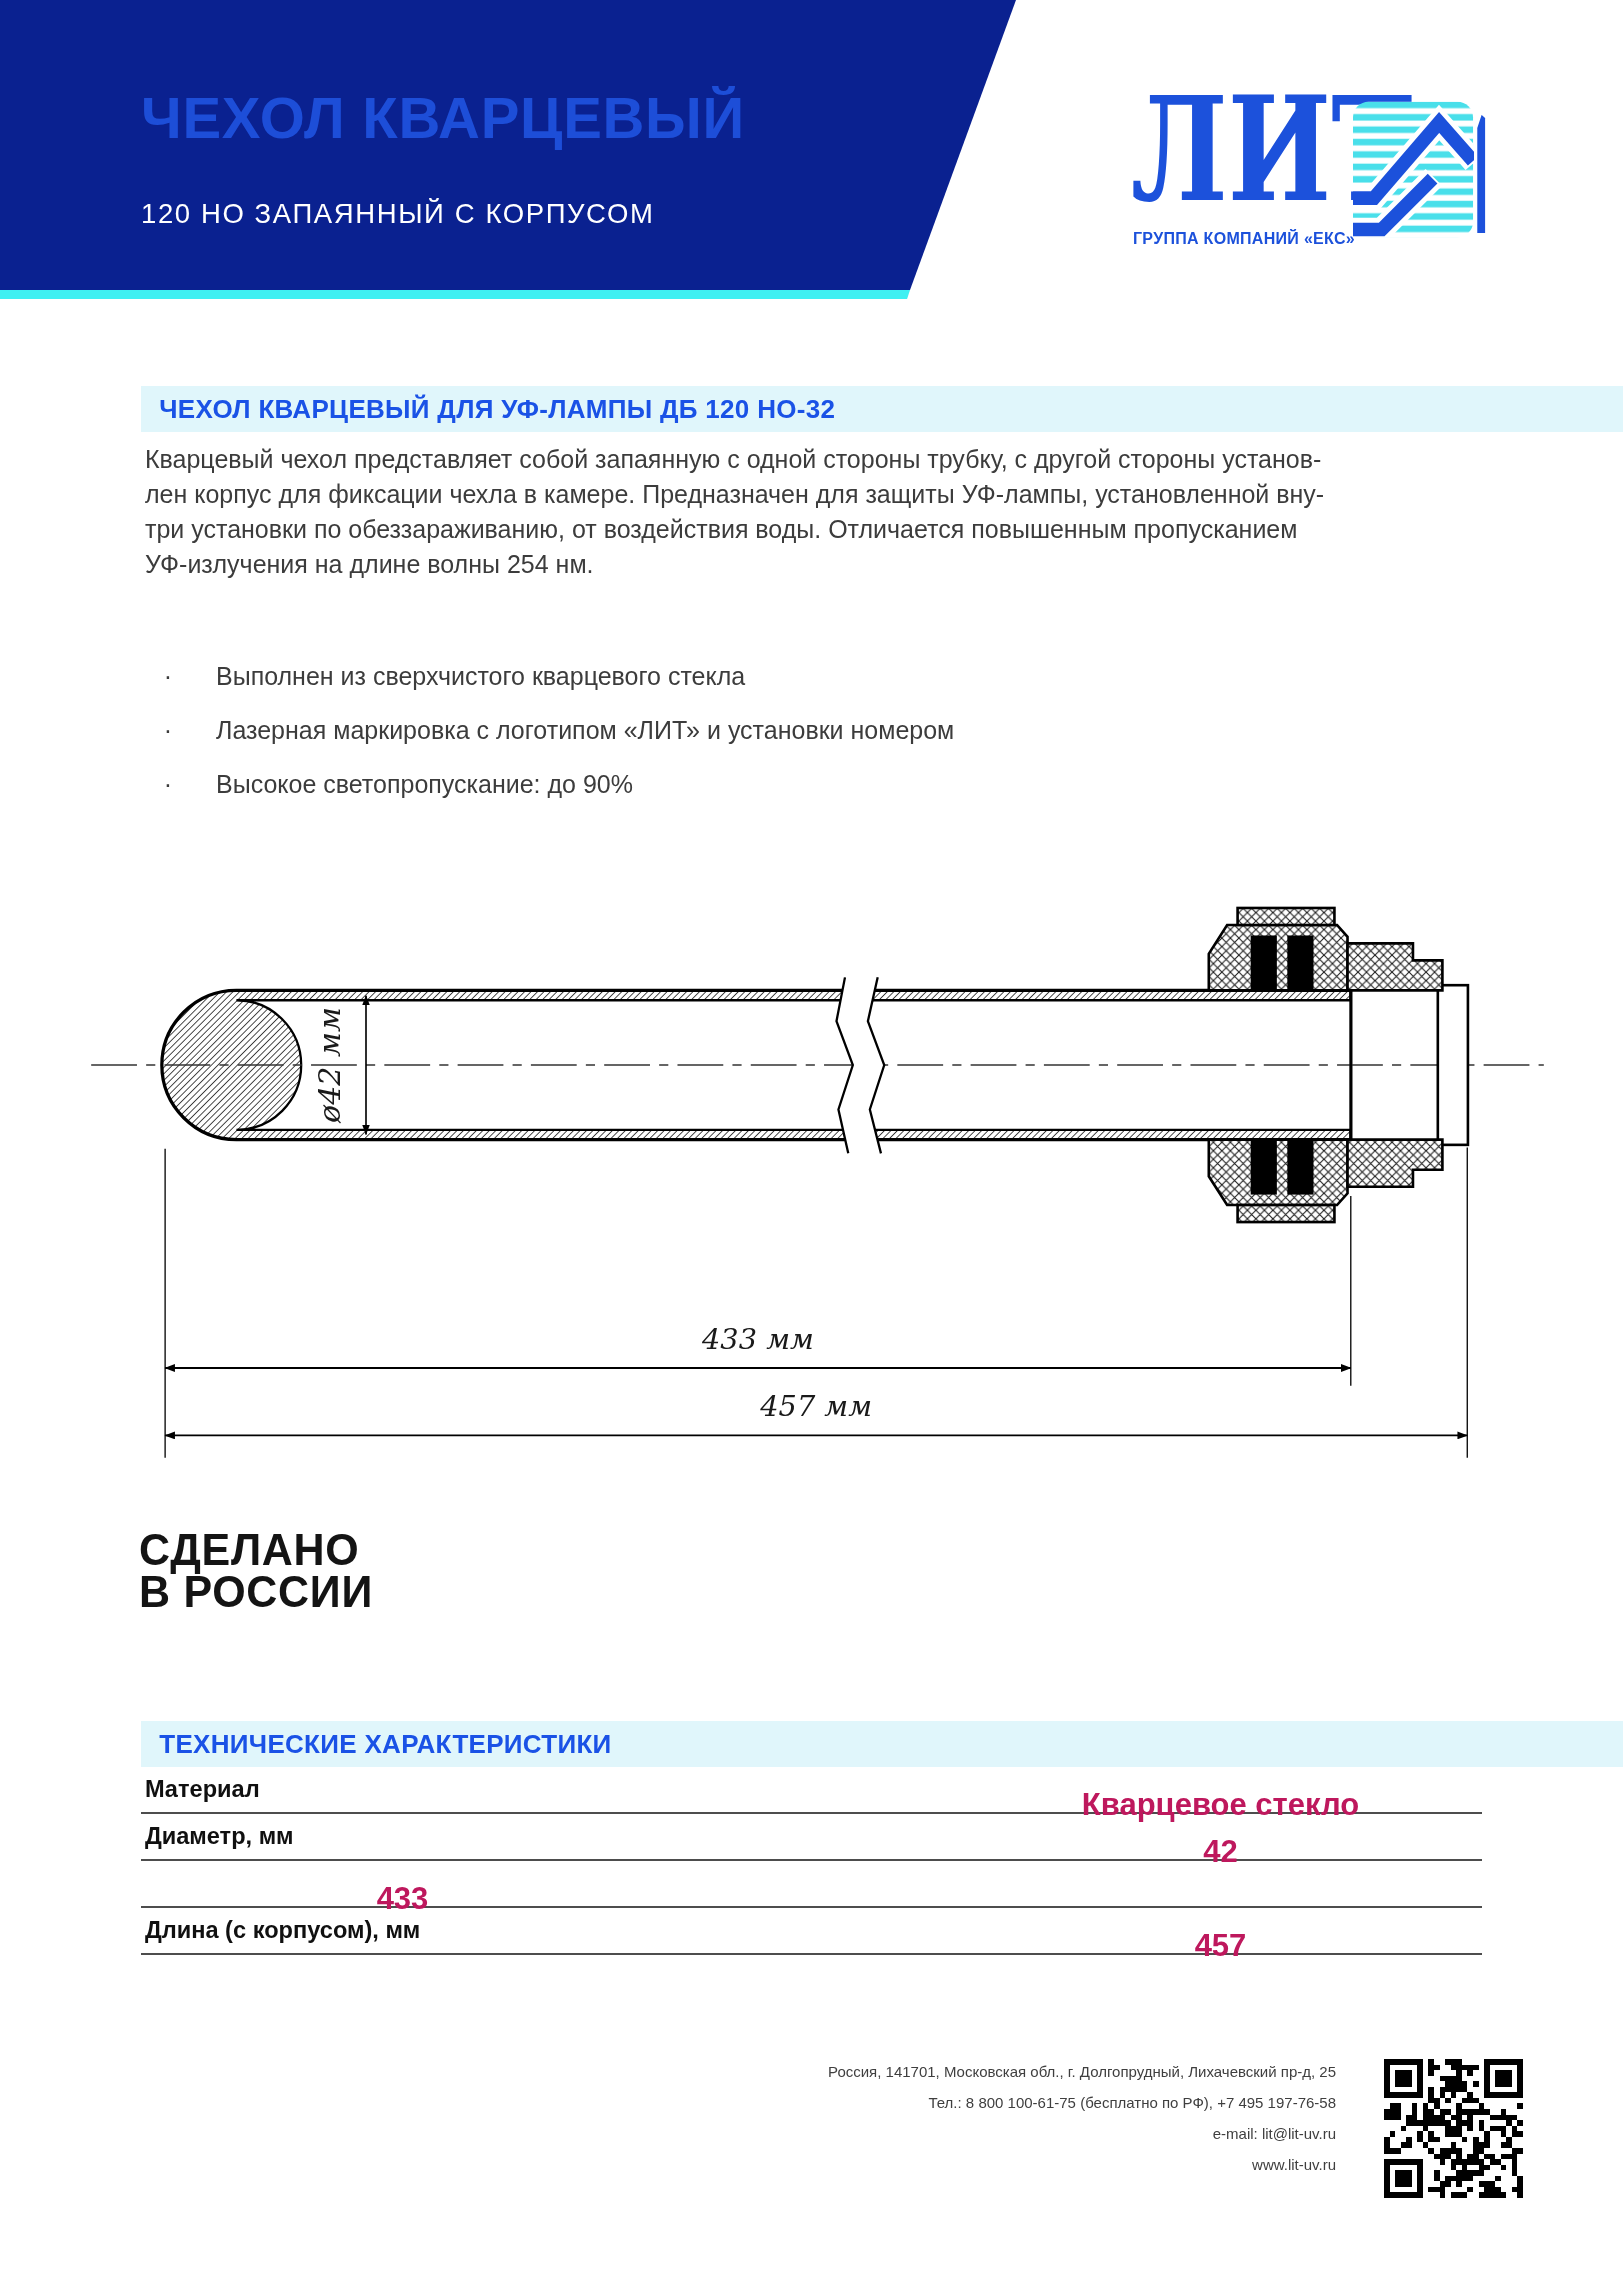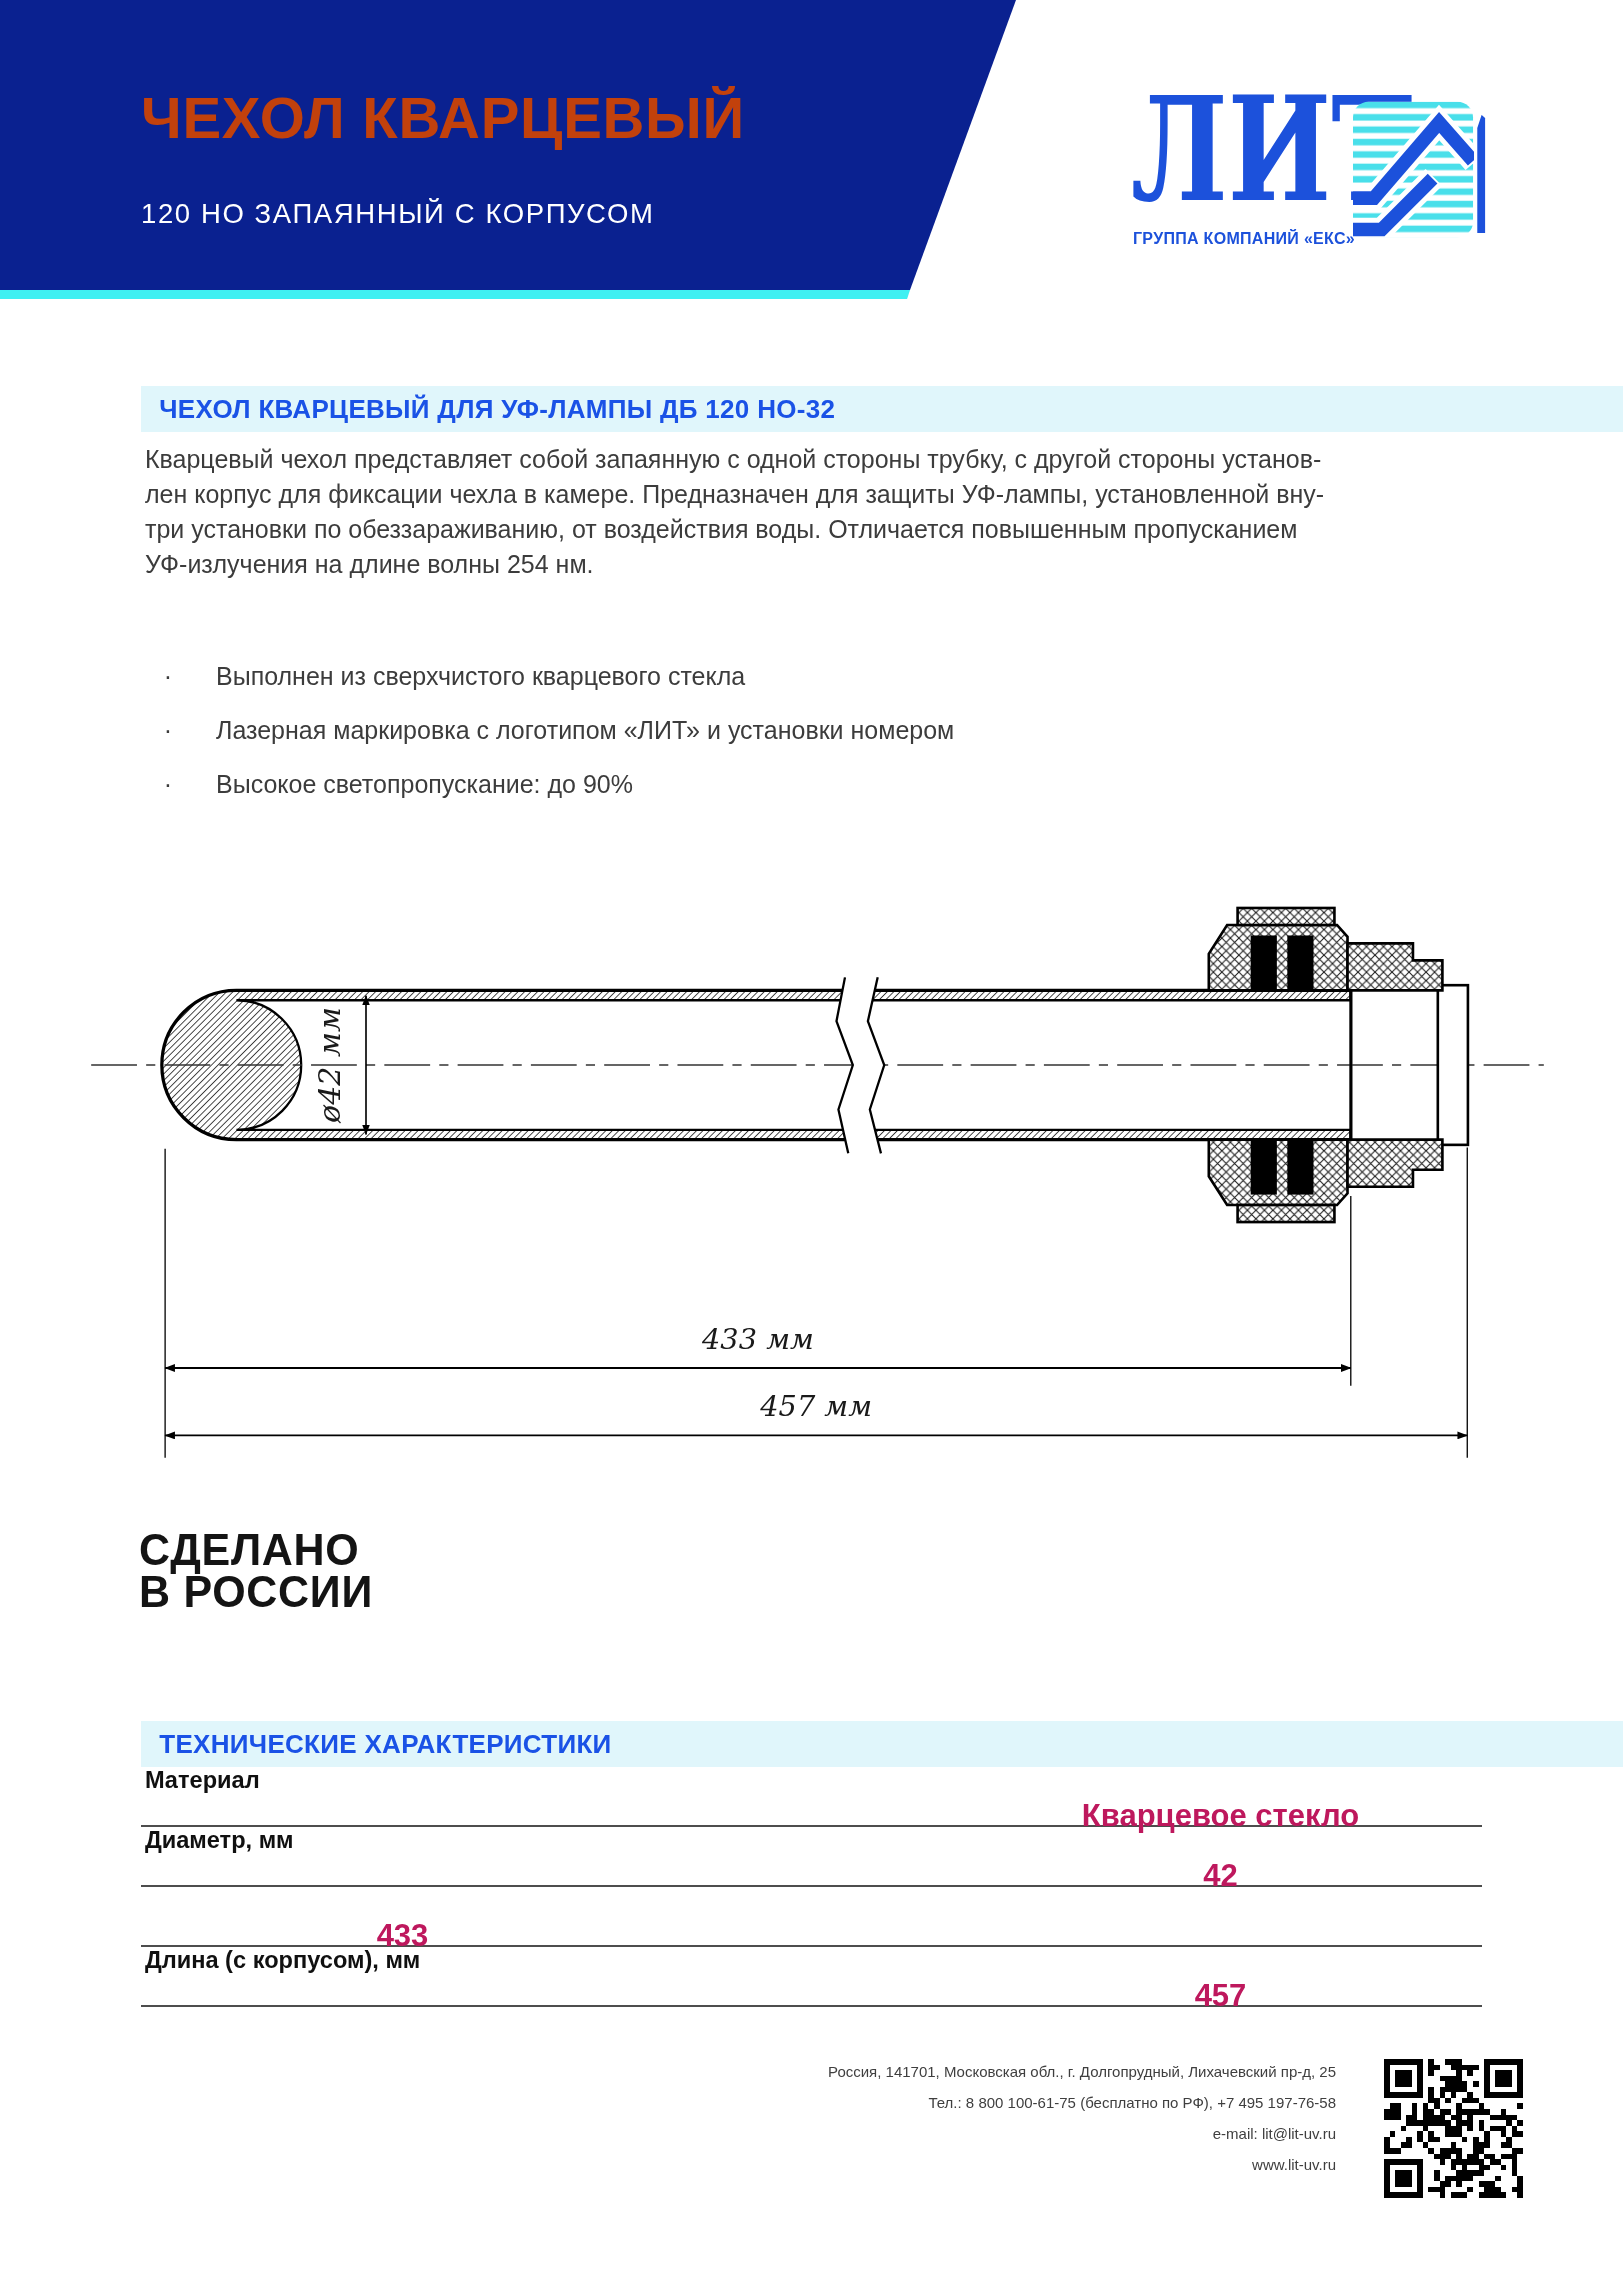--- a/index.html
+++ b/index.html
@@ -14,21 +14,21 @@
     position:absolute; left:0; top:0; width:1047px; height:290px;
     background:#0A2190;
     clip-path:polygon(0 0, 1016px 0, 910px 290px, 0 290px);
   }
   .header-accent {
     position:absolute; left:0; top:290px; width:910px; height:9.2px;
     background:#3FF0F2;
     clip-path:polygon(0 0, 910px 0, 907px 9.2px, 0 9.2px);
   }
   .page-title {
-    position:absolute; left:141px; top:84px; color:#c2410c;
+    position:absolute; left:141px; top:84px; color:#1d4ed8;
     font-size:58px; font-weight:bold; letter-spacing:0.7px; white-space:nowrap;
   }
   .page-subtitle {
     position:absolute; left:141px; top:198px; color:#ffffff;
     font-size:27.5px; font-weight:400; letter-spacing:1.6px; white-space:nowrap;
   }
   .logo-word {
     position:absolute; left:1131px; top:84px; color:#1C51DB;
     font-family:"DejaVu Serif", serif; font-weight:bold; font-size:144px;
     line-height:131px; transform:scaleX(0.76); transform-origin:left top;
@@ -65,21 +65,21 @@
   
   .made-in {
     position:absolute; left:139px; top:1529px; color:#141414;
     font-weight:900; font-size:43px; line-height:41px; letter-spacing:0.7px;
     transform:scaleY(1.02); transform-origin:left top; white-space:nowrap;
   }
 
   
   .specs-table { position:absolute; left:141px; top:1767px; width:1341px; }
   .spec-row {
-    height:60px; display:flex; align-items:flex-start;
+    height:47px; display:flex; align-items:center;
     border-bottom:2.6px solid #4D4D4D;
   }
   .spec-label { flex:1; font-size:23.6px; font-weight:bold; color:#101010; padding-left:3.9px; }
   .spec-value { width:523px; text-align:center; font-size:31px; font-weight:bold; color:#be185d;margin-top:31px; }
 
   
   .footer-text {
     position:absolute; right:287px; top:2056px; text-align:right;
     font-size:15px; line-height:31px; color:#3F3F3F;
   }

